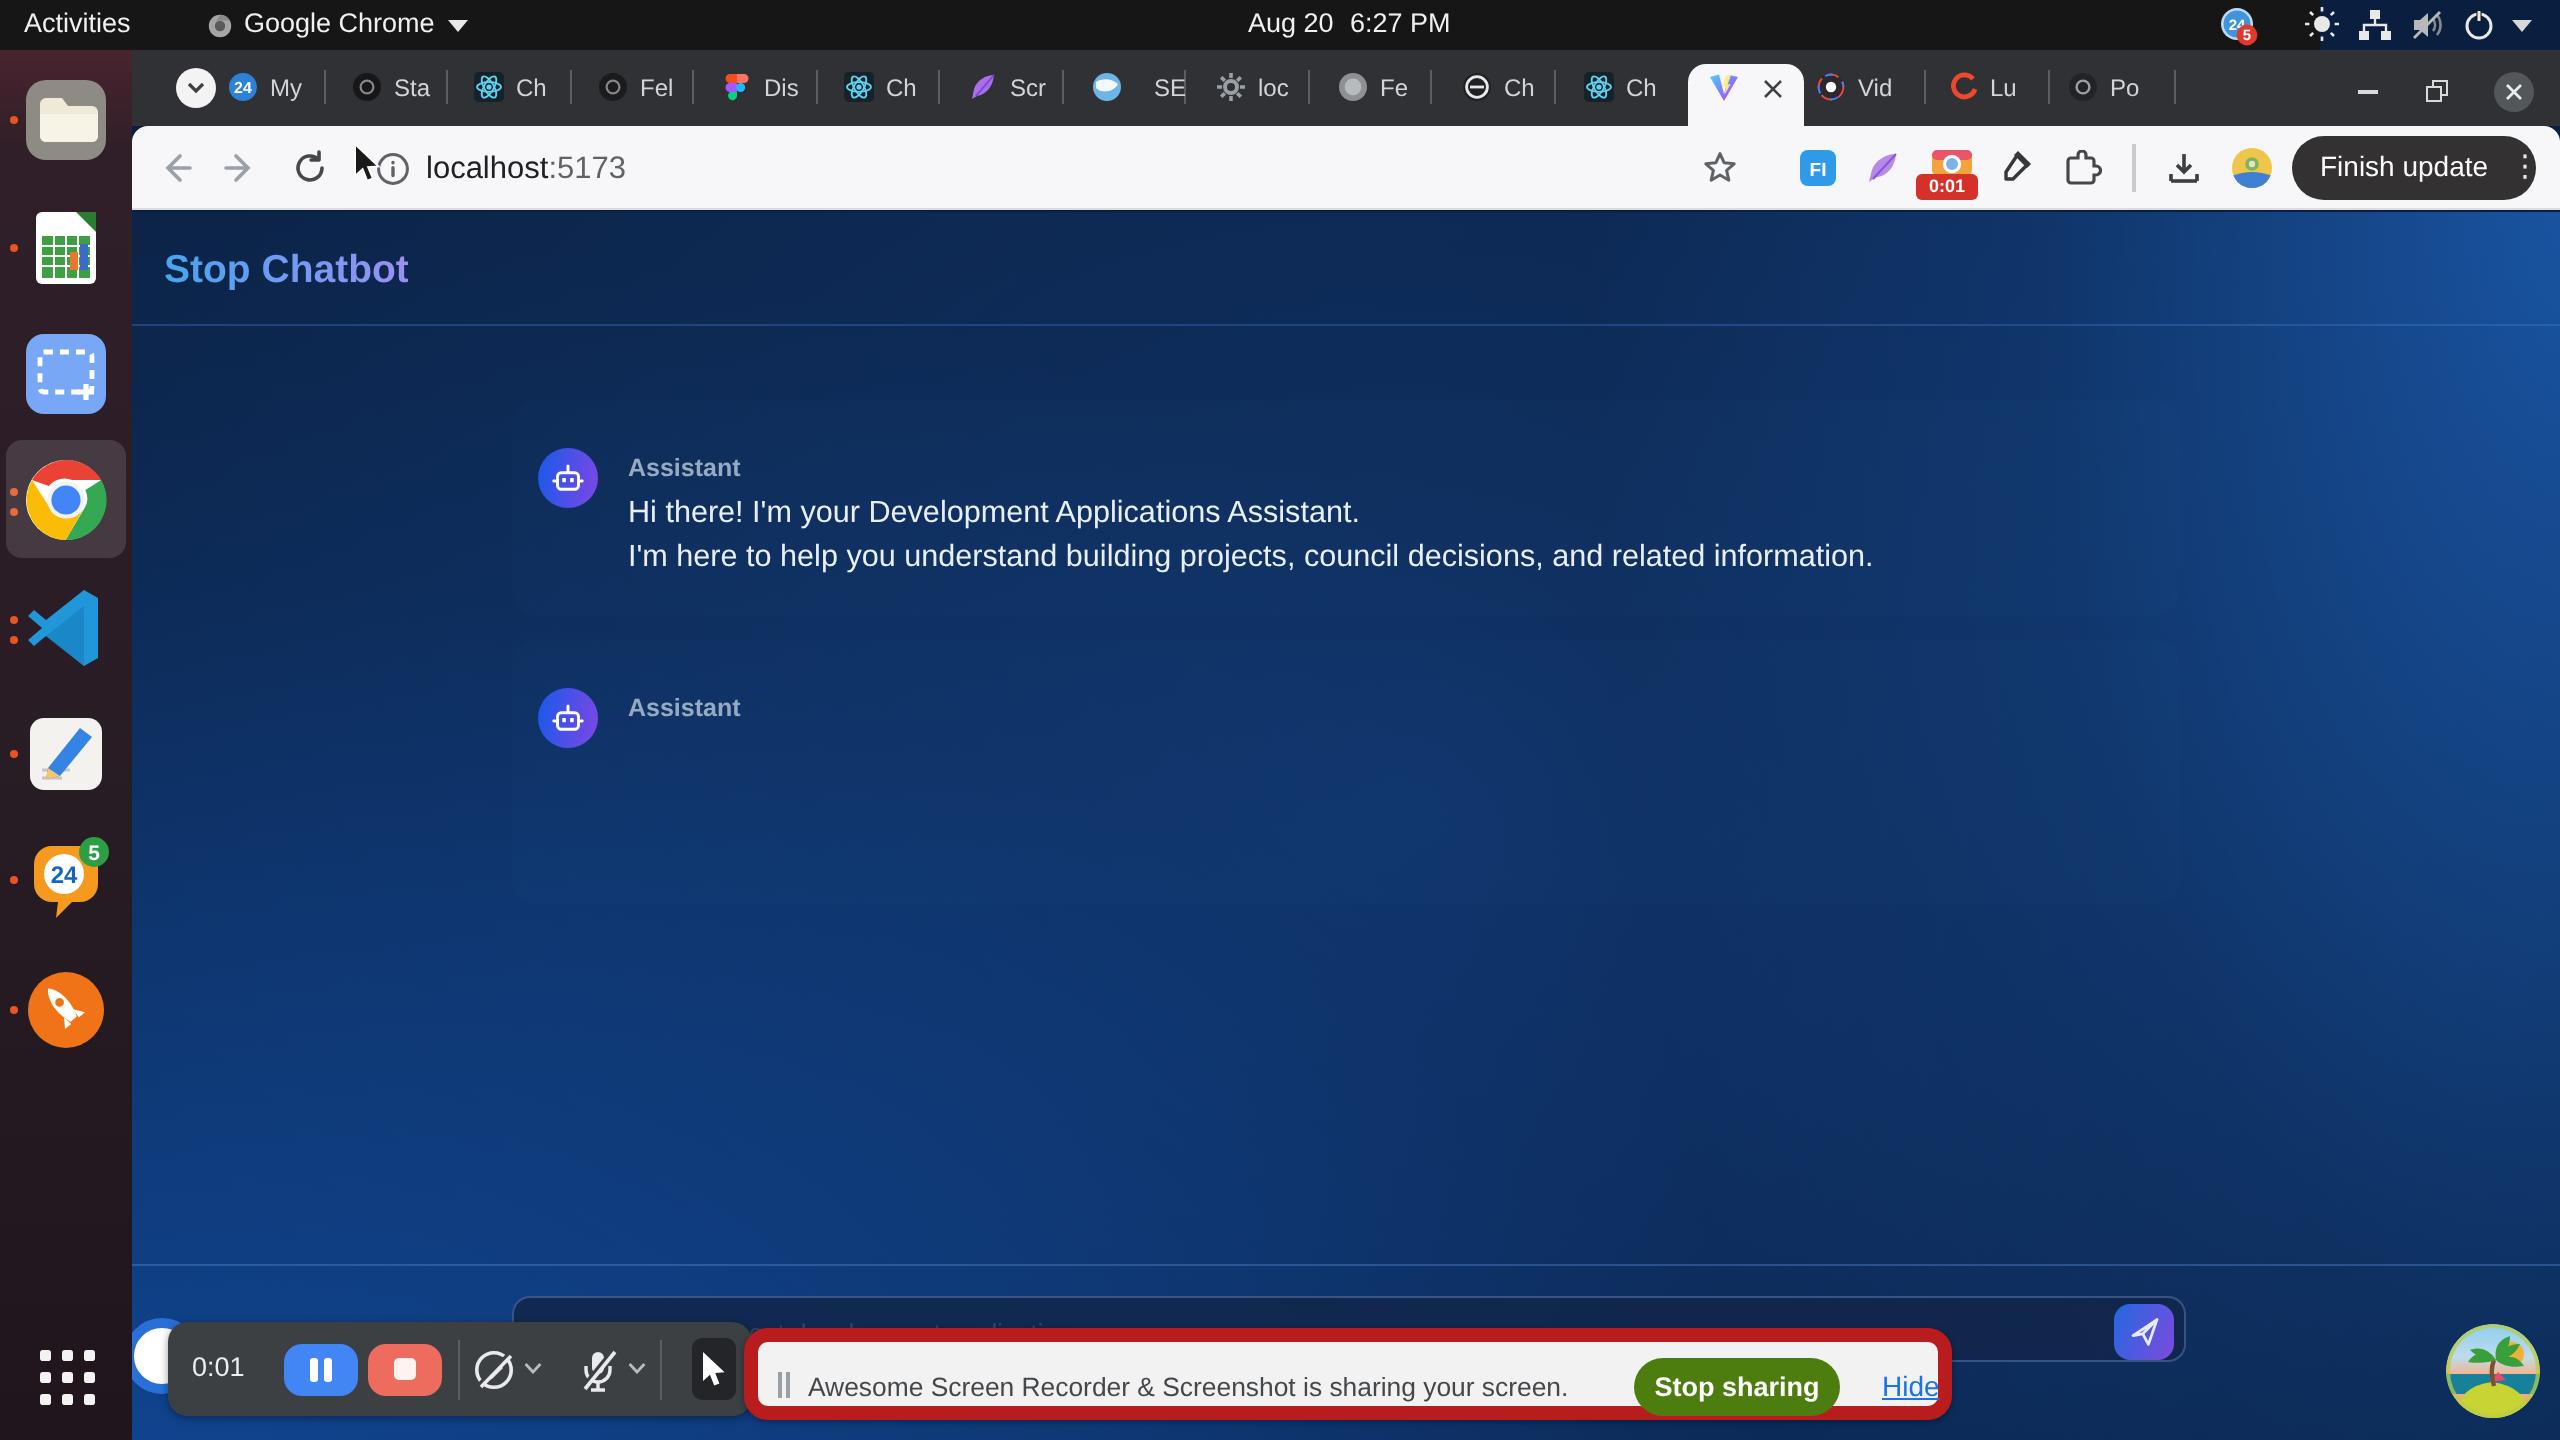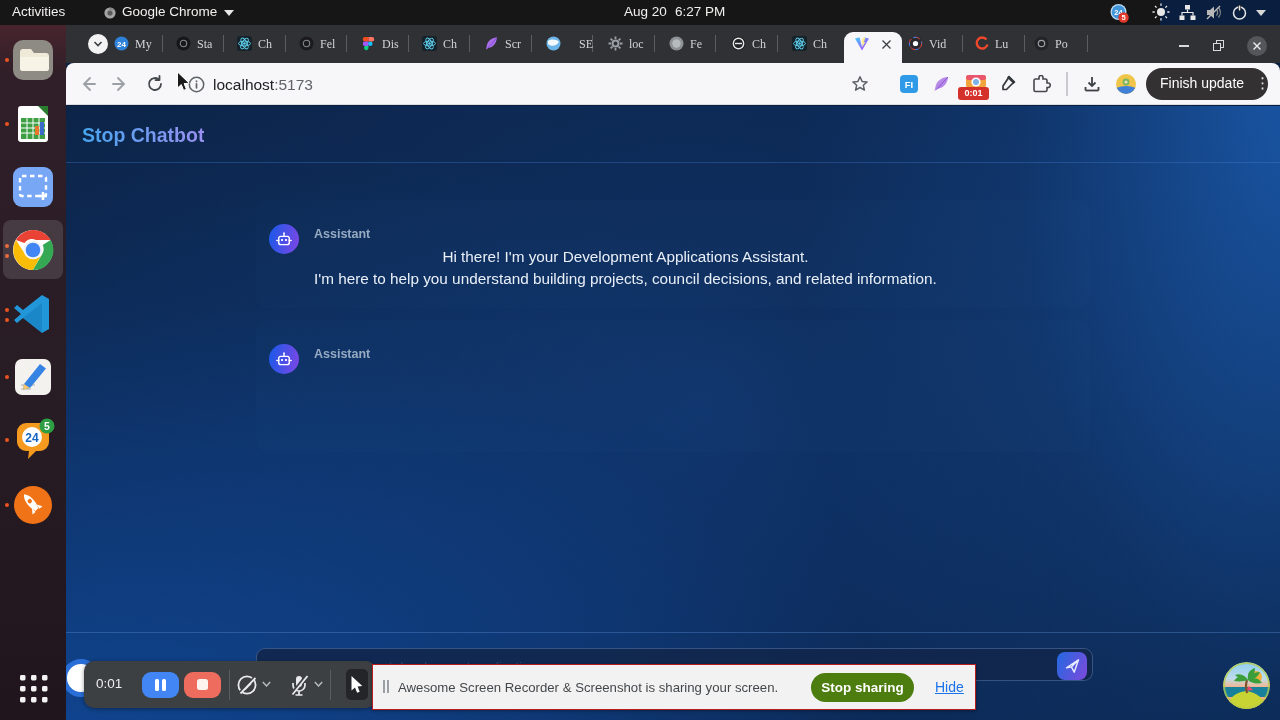--- a/index.html
+++ b/index.html
@@ -9,42 +9,42 @@
 
 #topbar { left:0; top:0; width:1160px; height:25px; background:#161616; color:#f2f0ef; font-size:13.5px; z-index:50; }
 #topbar .t { position:absolute; top:4px; }
 
 #dock { left:0; top:25px; width:66px; height:695px; background:linear-gradient(180deg,#48242e 0%,#301f28 7%,#281c25 50%,#20141d 100%); z-index:40; }
 .dockdot { position:absolute; left:5px; width:4px; height:4px; border-radius:50%; background:#e95420; }
 .dicon { position:absolute; left:11px; width:44px; height:44px; }
 
 #tabstrip { left:66px; top:25px; width:1214px; height:38px; background:#303134; z-index:10; }
 #toolbar { left:66px; top:63px; width:1214px; height:42px; background:#f7f6f8; border-bottom:1px solid #dadce0; z-index:10; border-top-right-radius:8px; border-top-left-radius:8px; }
-.tabtxt { position:absolute; top:12px; font-size:12px; color:#d2d4d7; white-space:nowrap; overflow:hidden; width:26px;font-family:Liberation Serif, serif; }
+.tabtxt { position:absolute; top:12px; font-size:12px; color:#d2d4d7; white-space:nowrap; overflow:hidden; width:26px; }
 .tabsep { position:absolute; top:10px; width:1px; height:17px; background:#5b5d60; }
 .fav { position:absolute; top:11px; width:15px; height:15px; }
 
 #page { left:66px; top:106px; width:1214px; height:614px;
   background:radial-gradient(500px 1100px at 101% -4%, rgba(32,108,205,0.7) 0%, rgba(32,108,205,0.2) 55%, rgba(32,108,205,0) 100%),radial-gradient(1100px 720px at 0% 112%, rgba(20,95,200,0.62) 0%, rgba(20,95,200,0.3) 45%, rgba(20,95,200,0.1) 70%, rgba(20,95,200,0) 95%),radial-gradient(700px 560px at 53% 48%, rgba(30,95,190,0.28), rgba(30,95,190,0) 100%),linear-gradient(140deg, #0c2448 0%, #0a2145 50%, #081d3e 100%);
   z-index:5; }
 #pghead { position:absolute; left:0; top:0; width:1214px; height:57px; border-bottom:1px solid rgba(70,130,220,0.33); }
 #pgtitle { position:absolute; left:16px; top:18px; font-size:19.5px; font-weight:bold;
   background:linear-gradient(90deg,#46a5ee 0%,#9a90f2 100%); -webkit-background-clip:text; background-clip:text; color:transparent; }
 .card { position:absolute; left:190px; width:834px; background:rgba(130,175,245,0.015); border-radius:12px; }
 .avatar { position:absolute; width:30px; height:30px; border-radius:50%; background:linear-gradient(100deg,#2158e8 10%,#7a47e6 95%); }
 .aslabel { position:absolute; font-size:12.5px; font-weight:bold; color:#96aac2; }
-.mtext { position:absolute; font-size:15.3px; line-height:22.3px; color:#e9eff7;text-align:center; }
+.mtext { position:absolute; font-size:15.3px; line-height:22.3px; color:#e9eff7; }
 #footline { position:absolute; left:0; top:526px; width:1214px; height:1px; background:rgba(90,140,210,0.38); }
 #inputbox { position:absolute; left:190px; top:542px; width:837px; height:33px; border-radius:9px; background:rgba(18,38,74,0.85); border:1px solid rgba(130,170,225,0.35); }
 #ph { position:absolute; left:205px; top:553px; font-size:13px; color:rgba(165,185,210,0.22); }
 #sendbtn { position:absolute; left:991px; top:546px; width:30px; height:28px; border-radius:8px; background:linear-gradient(115deg,#2b66e0 10%,#7a4bdd 95%); }
 
 #recbar { left:84px; top:661px; width:292px; height:47px; background:#3d4043; border-radius:10px; z-index:60; box-shadow:0 1px 4px rgba(0,0,0,0.4); }
 #recring { left:62px; top:659px; width:38px; height:38px; border-radius:50%; background:#fff; border:5.5px solid #2a6fd8; z-index:35; }
-#notif { left:372px; top:664px; width:604px; height:46px; background:#f2f2f3; border:1px solid #b91c1c; border-radius:0; z-index:70; box-shadow:0 1px 3px rgba(0,0,0,0.35); }
+#notif { left:372px; top:664px; width:604px; height:46px; background:#f2f2f3; border:7px solid #b91c1c; border-radius:12px; z-index:70; box-shadow:0 1px 3px rgba(0,0,0,0.35); }
 #beach { left:1223px; top:662px; width:47px; height:47px; border-radius:50%; overflow:hidden; z-index:70; }
 </style>
 </head>
 <body>
 
 <div class="abs" id="page">
   <div id="pghead">
       <div id="pgtitle">Stop Chatbot</div>
     </div>
   <div class="card" style="top:94px; height:108px;"></div>

